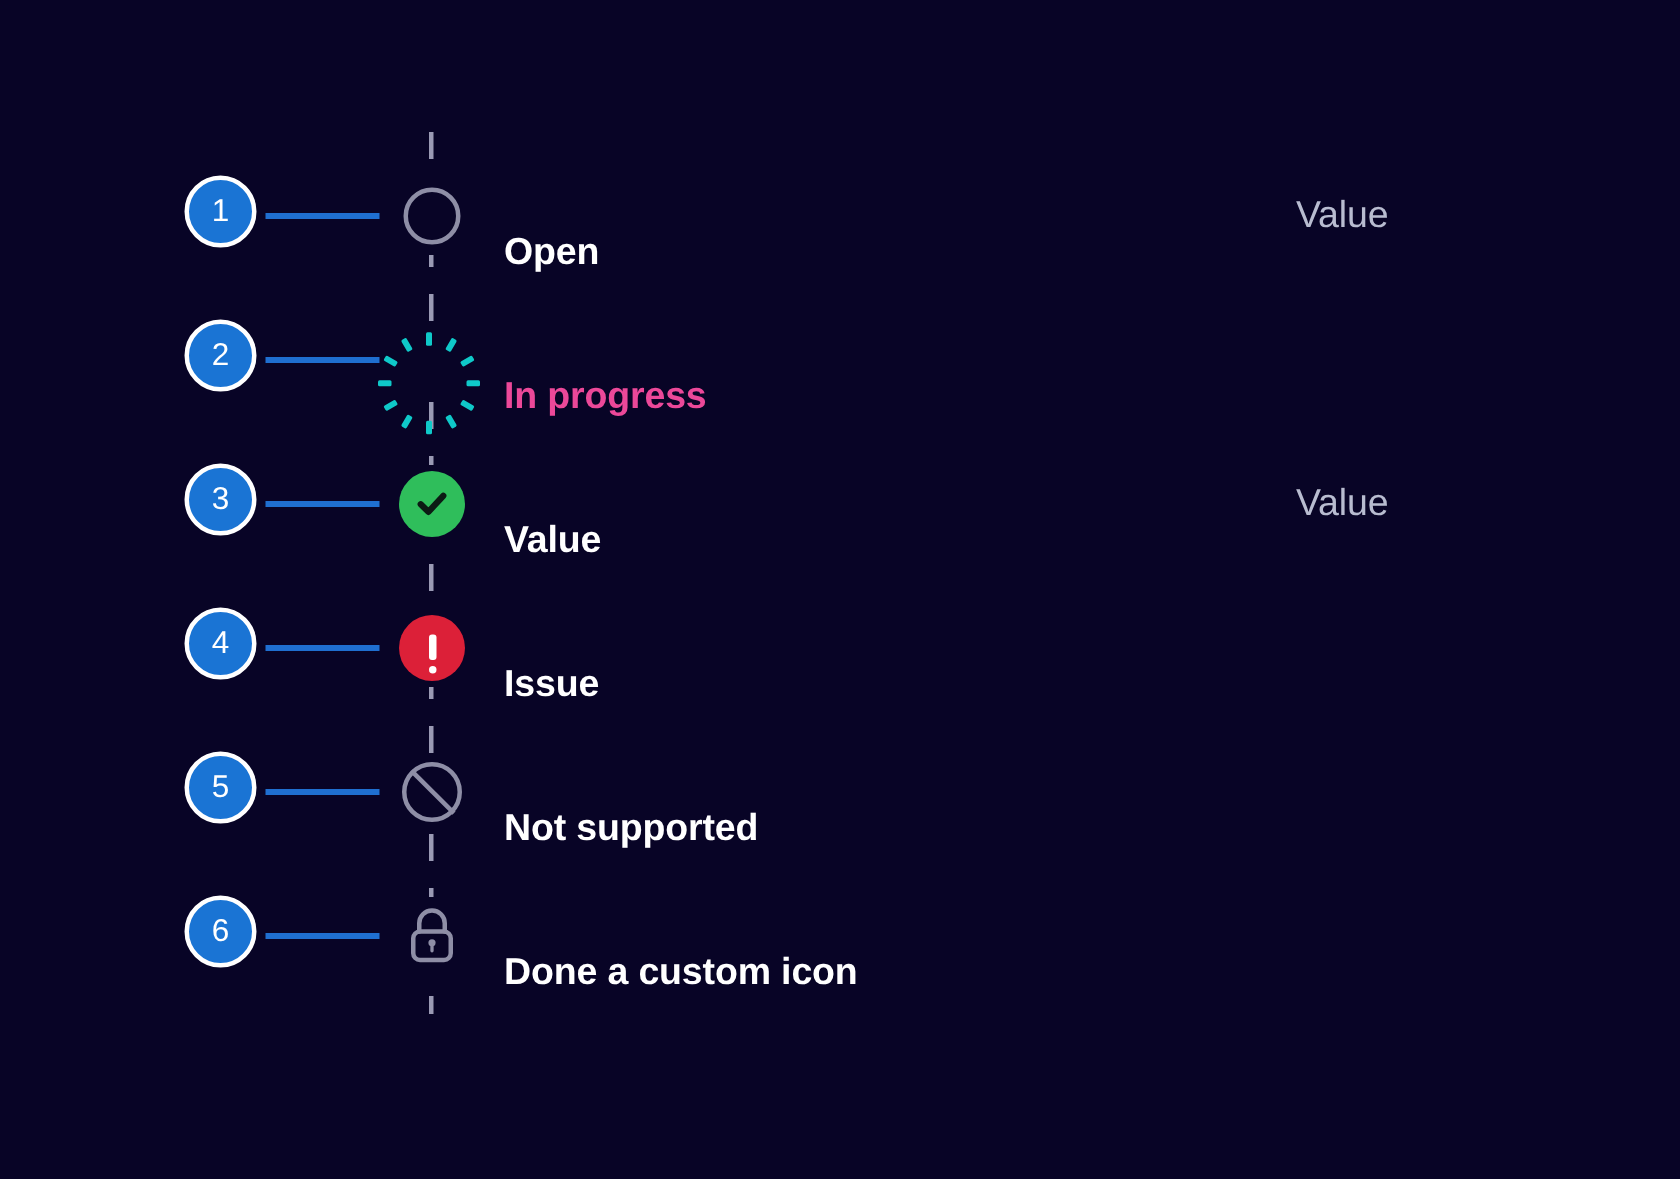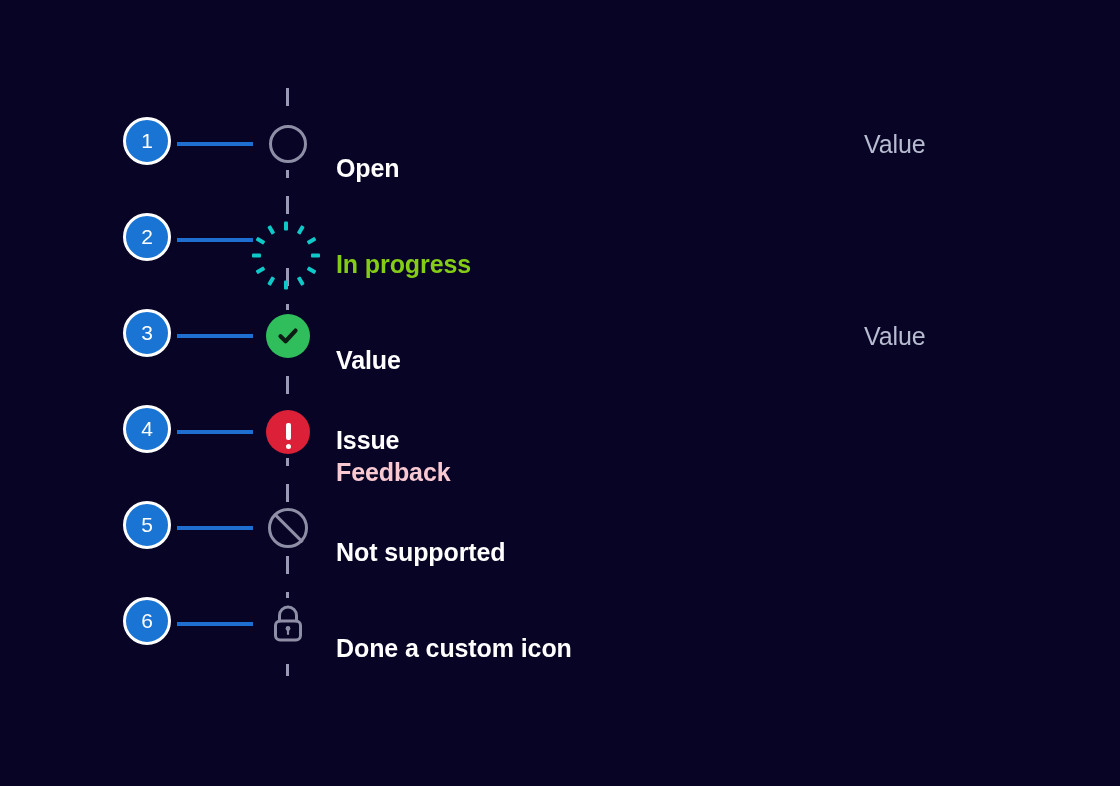--- a/index.html
+++ b/index.html
@@ -242,21 +242,21 @@
         <i style="transform:translate(-50%,-50%) rotate(150deg) translateY(-14px)"></i>
         <i style="transform:translate(-50%,-50%) rotate(180deg) translateY(-14px)"></i>
         <i style="transform:translate(-50%,-50%) rotate(210deg) translateY(-14px)"></i>
         <i style="transform:translate(-50%,-50%) rotate(240deg) translateY(-14px)"></i>
         <i style="transform:translate(-50%,-50%) rotate(270deg) translateY(-14px)"></i>
         <i style="transform:translate(-50%,-50%) rotate(300deg) translateY(-14px)"></i>
         <i style="transform:translate(-50%,-50%) rotate(330deg) translateY(-14px)"></i>
       </span>
     </div>
     <div class="label-block">
-      <div class="label-main" style="color:#84cc16">In progress</div>
+      <div class="label-main" style="color:#ec4899">In progress</div>
     </div>
     <div class="value-cell"></div>
   </div>
 
   <div class="row" style="top:336px">
     <div class="connector"></div>
     <div class="badge">3</div>
     <div class="icon-slot">
       <span class="ico-done">
         <svg width="26" height="26" viewBox="0 0 26 26" aria-hidden="true">
@@ -273,21 +273,20 @@
   <div class="row" style="top:432px">
     <div class="connector"></div>
     <div class="badge">4</div>
     <div class="icon-slot">
       <span class="ico-issue">
         <span class="bang"></span>
       </span>
     </div>
     <div class="label-block">
       <div class="label-main">Issue</div>
-      <div class="label-sub" style="color:#f9c9d2">Feedback</div>
     </div>
     <div class="value-cell"></div>
   </div>
 
   <div class="row" style="top:528px">
     <div class="connector"></div>
     <div class="badge">5</div>
     <div class="icon-slot">
       <span class="ico-blocked"></span>
     </div>

